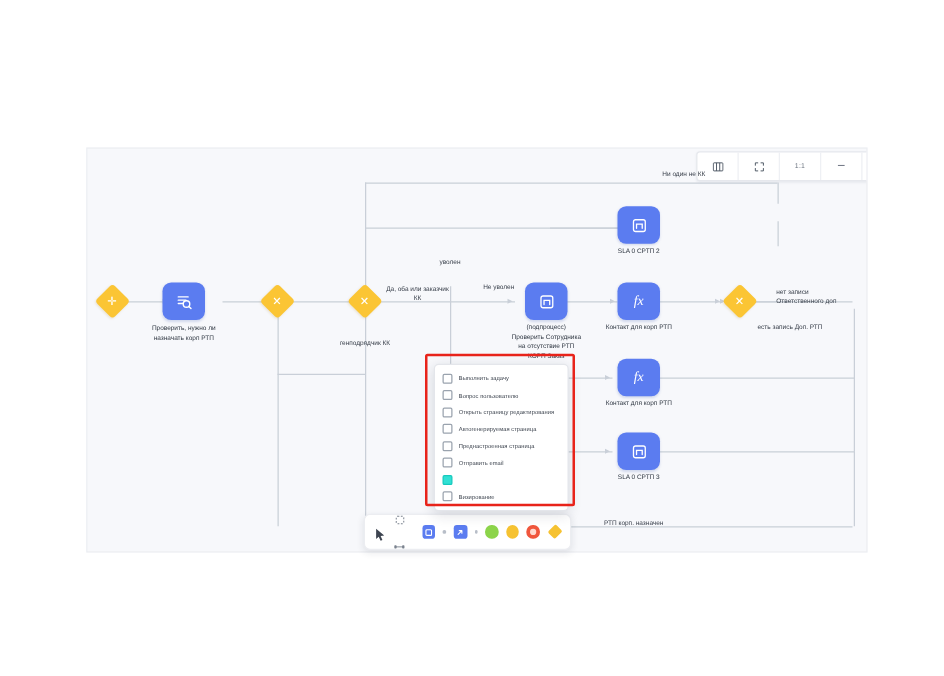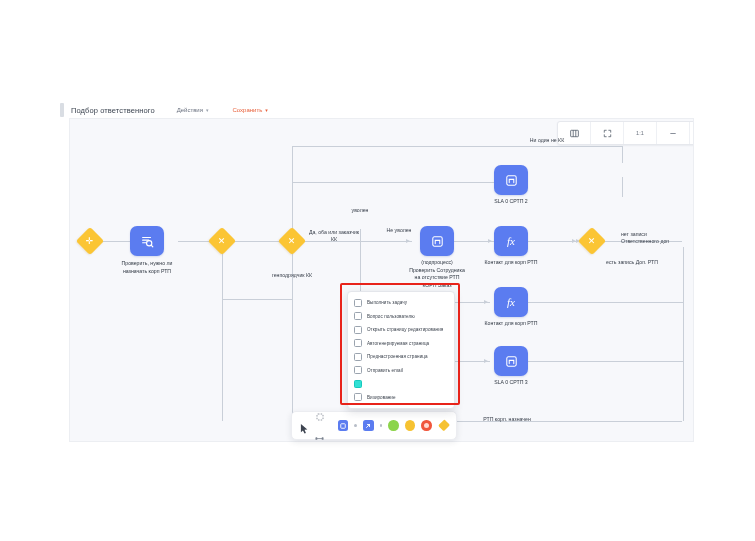--- a/index.html
+++ b/index.html
@@ -64,30 +64,20 @@
   .c-yellow{background:#f6c231;}
   .c-red{background:#f0563c;display:flex;align-items:center;justify-content:center;}
   .c-red i{display:block;width:5px;height:5px;border-radius:50%;background:#ffd9cf;}
   .diamond-sm{width:9px;height:9px;background:#f6c231;transform:rotate(45deg);border-radius:1.5px;}
 </style>
 </head>
 <body>
 
 <div class="app">
 
-  <div class="topbar">
-    <div class="tab-marker"></div>
-    <div class="doc-title">Подбор ответственного</div>
-    <div class="menu-btn">
-      <span>Действия</span><span class="caret">▾</span>
-    </div>
-    <div class="menu-btn accent">
-      <span>Сохранить</span><span class="caret">▾</span>
-    </div>
-  </div>
 
   <div class="canvas">
     <div class="grid-sheet"></div>
 
     <div class="zoombar">
       <div class="zb-cell">
         <svg width="9" height="9" viewBox="0 0 14 14">
             <rect x="1" y="2" width="12" height="10" rx="1" fill="none" stroke="#4c5663" stroke-width="1.2"></rect>
             <line x1="5" y1="2" x2="5" y2="12" stroke="#4c5663" stroke-width="1.2"></line>
             <line x1="9" y1="2" x2="9" y2="12" stroke="#4c5663" stroke-width="1.2"></line>

